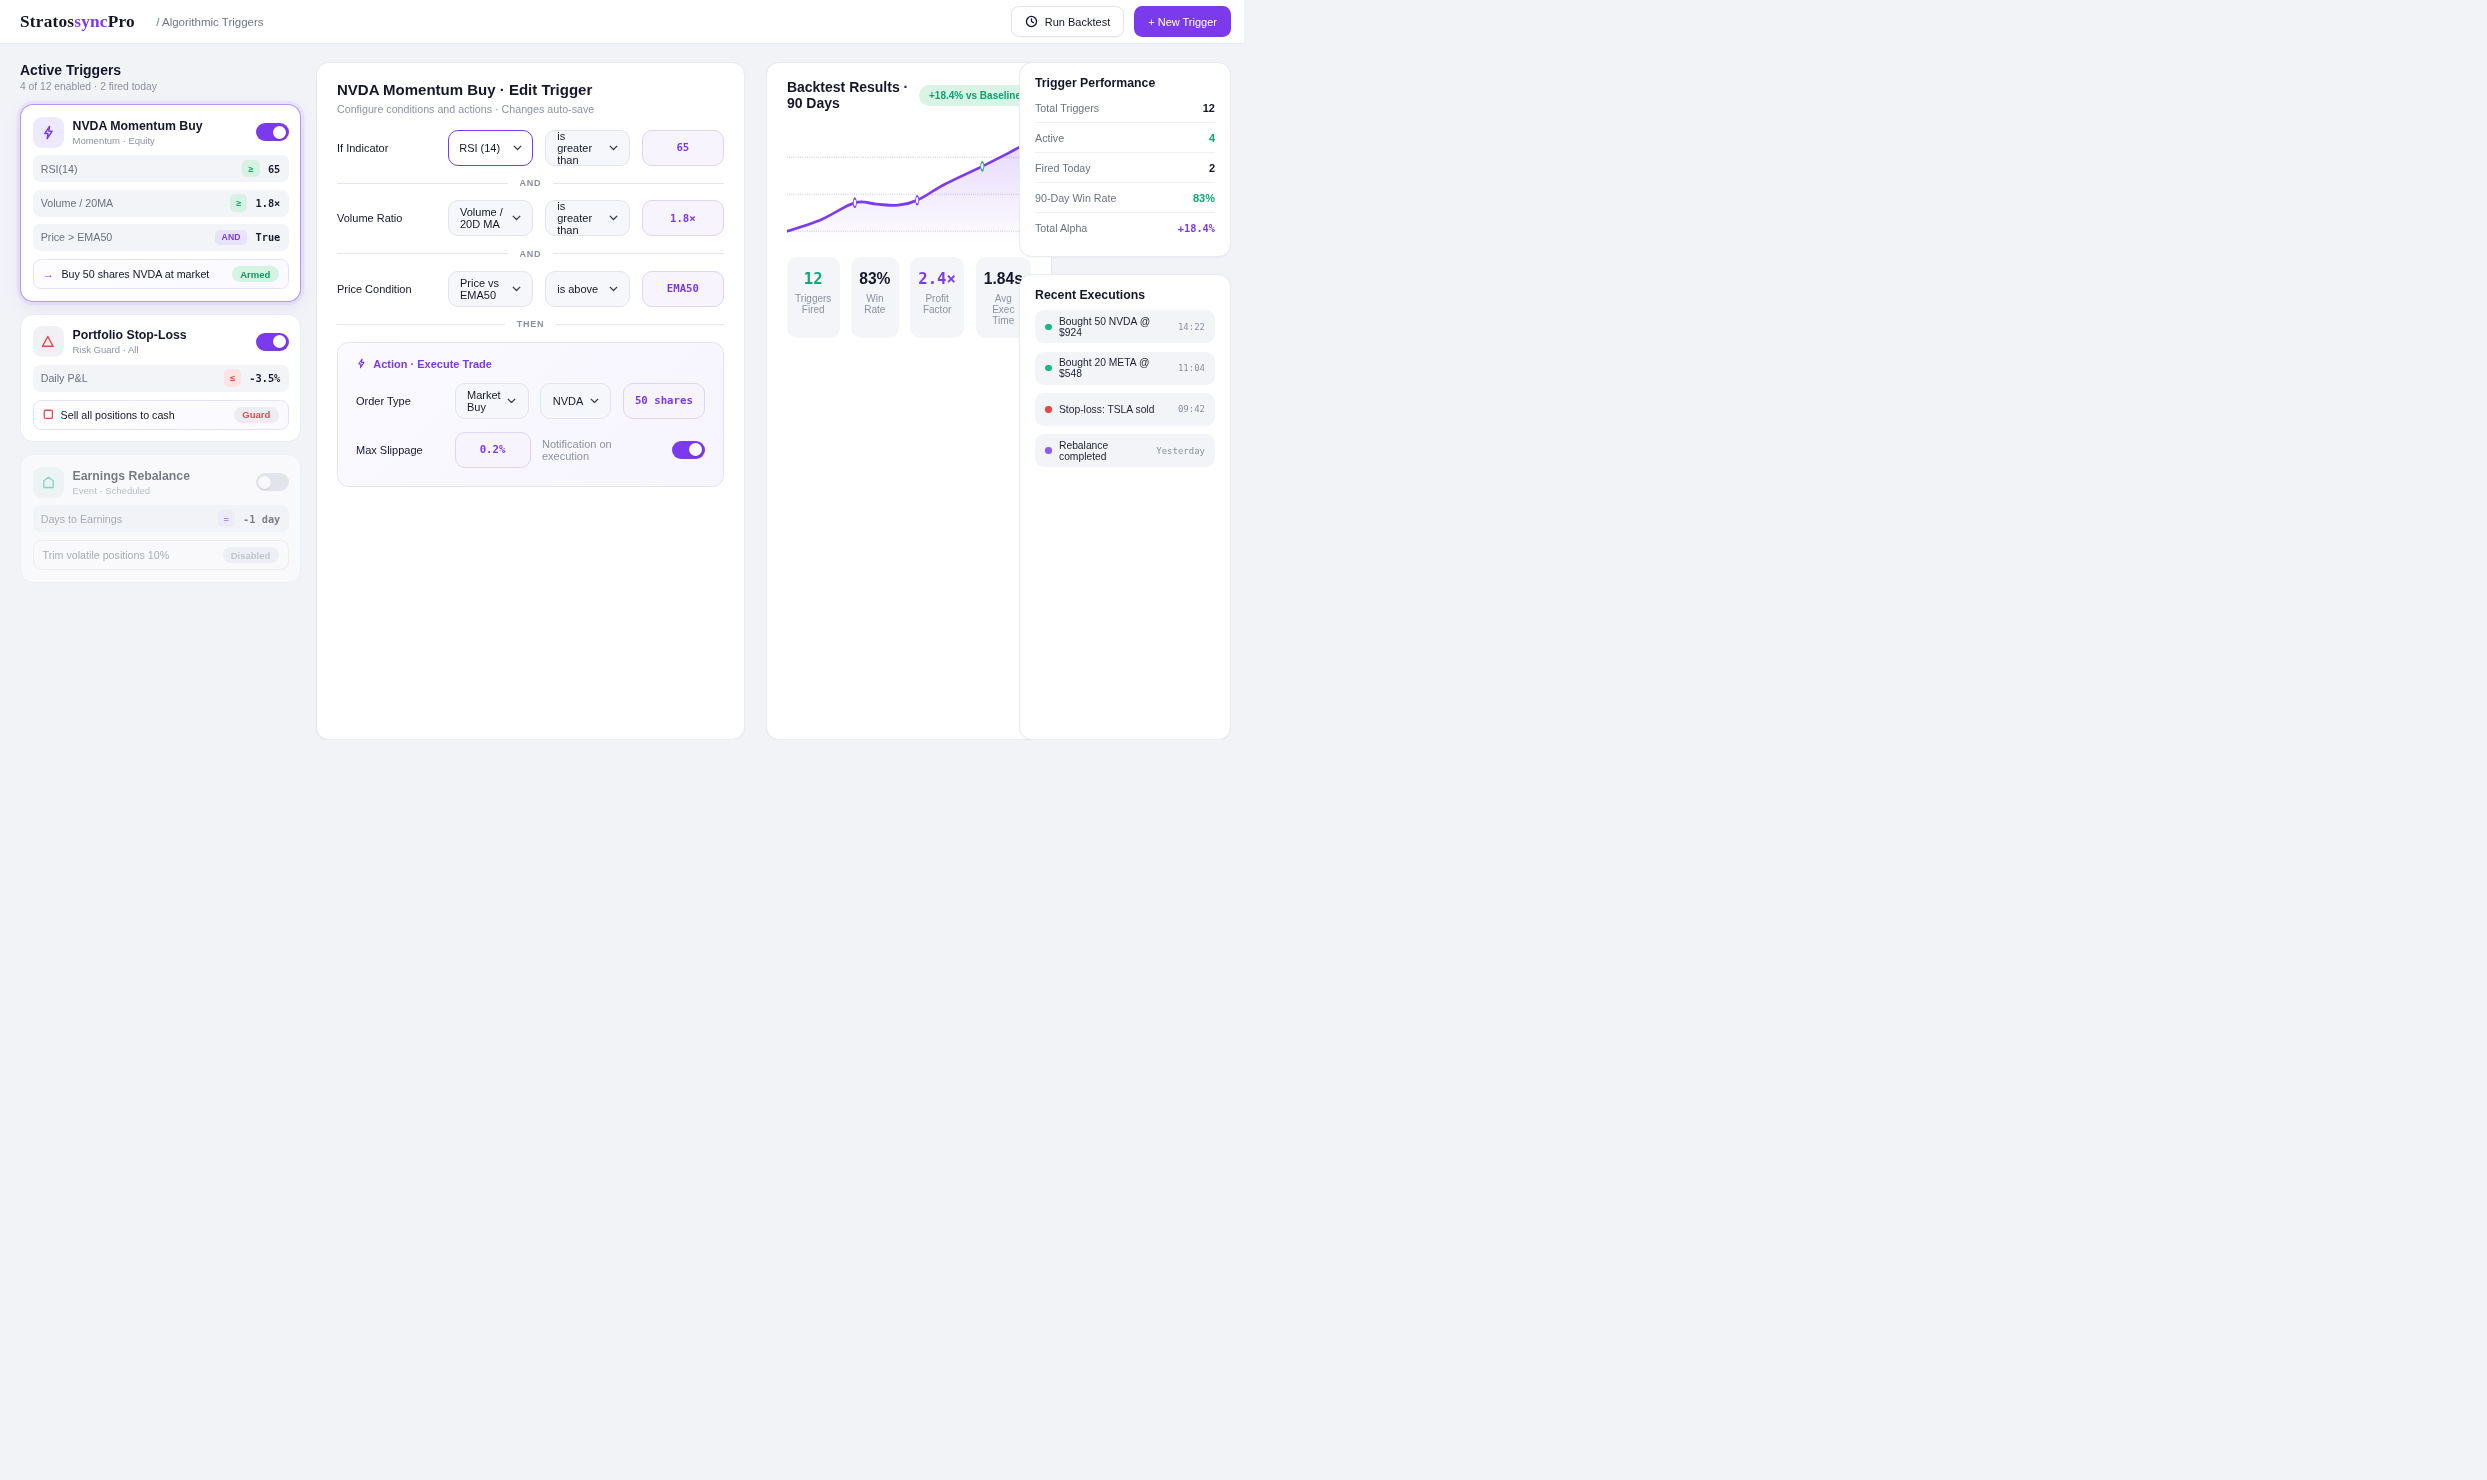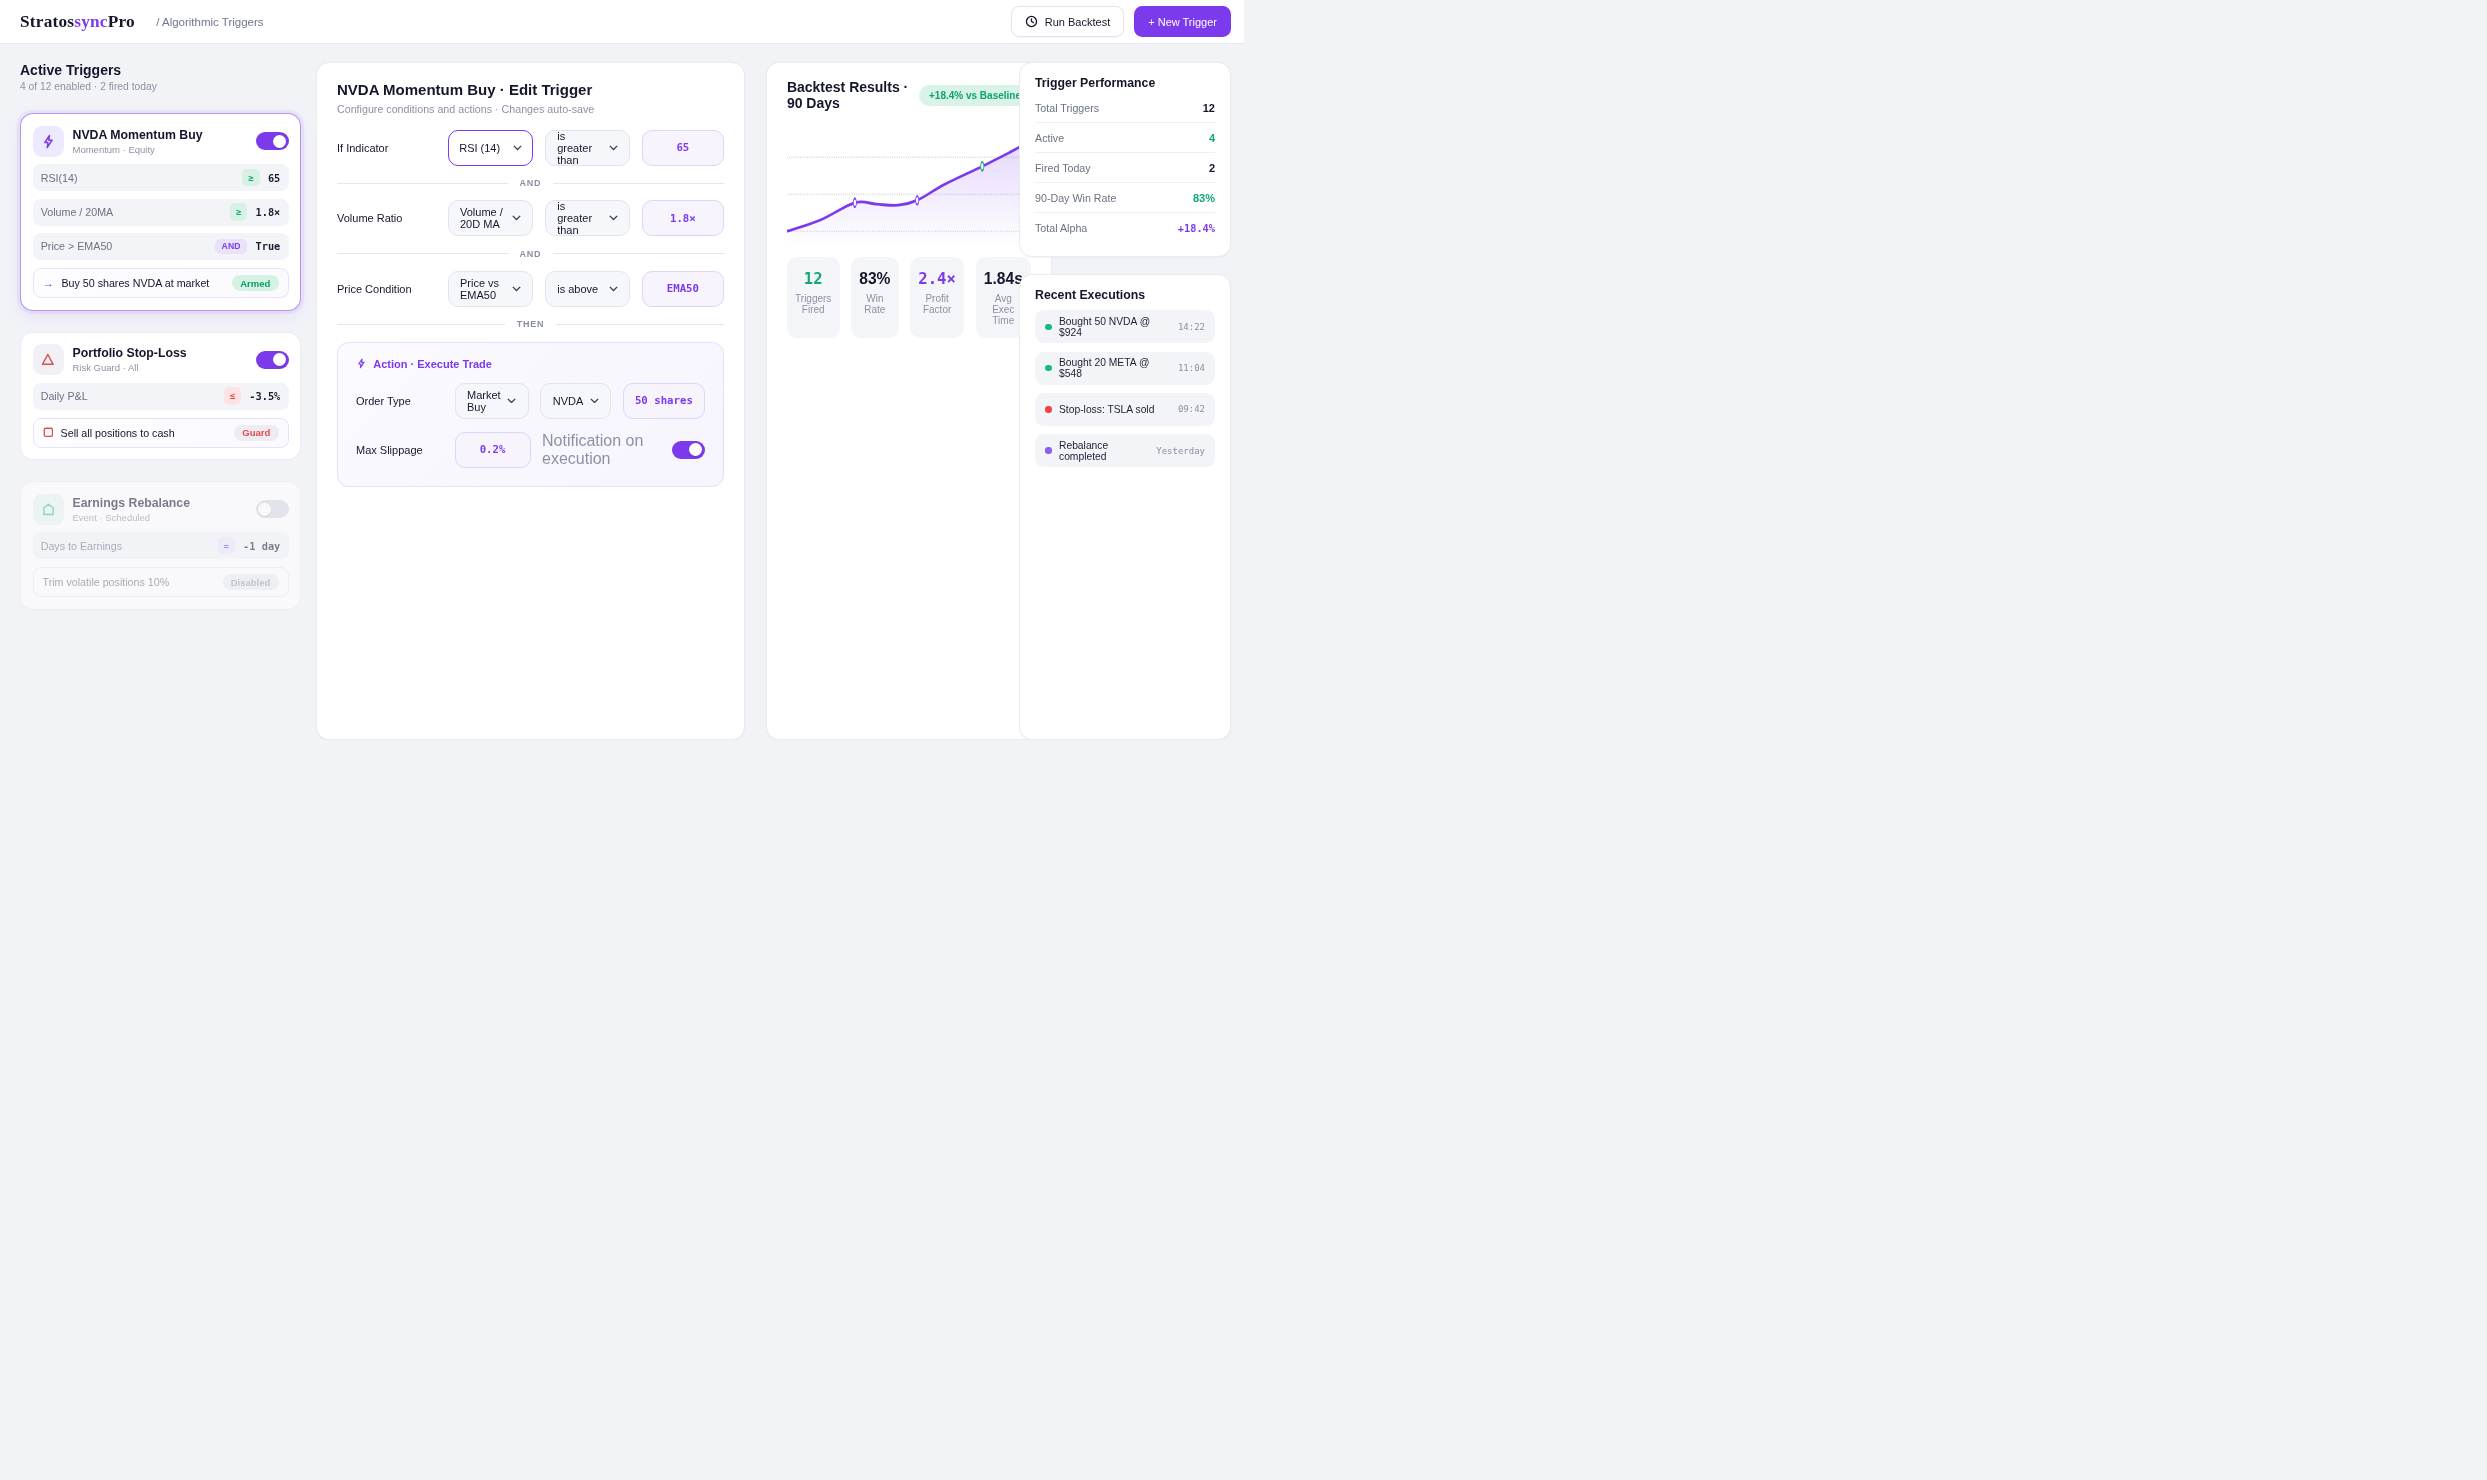--- a/index.html
+++ b/index.html
@@ -31,21 +31,21 @@
   .left{width:281px;flex:none}
   .center{flex:1;min-width:0;display:flex;gap:21px}
   .right{width:212px;flex:none;display:flex;flex-direction:column;gap:17px}
 
   .panel{background:var(--panel);border:0.8px solid #ebecf2;border-radius:13px;
          box-shadow:0 0.8px 1.6px rgba(20,22,42,.04)}
 
   
   .side-title{font-size:14px;font-weight:800}
   .side-sub{font-size:10.3px;color:var(--gray2);margin-top:3.3px}
-  .card{background:#fff;border:0.8px solid #ebecf2;border-radius:13px;padding:11.5px;margin-top:21px}
+  .card{background:#fff;border:0.8px solid #ebecf2;border-radius:13px;padding:11.5px;margin-top:12px}
   .card.selected{border:1.2px solid rgba(124,58,237,.55);
                  box-shadow:0 0 0 3.3px rgba(124,58,237,.07),0 6.6px 18px rgba(124,58,237,.08)}
   .card.dimmed{opacity:.55}
   .card-head{display:flex;align-items:center;gap:9px}
   .card-ico{width:31px;height:31px;border-radius:9px;display:flex;align-items:center;justify-content:center;flex:none}
   .ico-purple{background:var(--accent-soft)} .ico-gray{background:#f1f1f5} .ico-mint{background:#e6f6ef}
   .card-titles{flex:1;min-width:0}
   .card-title{font-size:12.3px;font-weight:800}
   .card-meta{font-size:9.5px;color:var(--gray2);margin-top:1.6px}
   .toggle{width:33px;height:18px;border-radius:822px;position:relative;flex:none;cursor:pointer}
@@ -86,21 +86,21 @@
   .chev{color:#3c3f52;flex:none;margin-left:6.6px}
   .valbox{height:36px;border:0.8px solid #ded5f8;background:#f7f4fe;border-radius:10px;display:flex;align-items:center;
           justify-content:center;font-family:"DejaVu Sans Mono",monospace;font-size:10.7px;font-weight:700;color:var(--accent)}
   .connector{display:flex;align-items:center;gap:11.5px;margin:12.3px 0;color:#8a8fa3;font-size:9px;font-weight:700;letter-spacing:.08em}
   .connector::before,.connector::after{content:"";flex:1;height:0.8px;background:#e5e6ee}
   .action-panel{margin-top:3.3px;border:0.8px solid #e6e0f6;border-radius:11.5px;padding:15px 18px 18px;
                 background:linear-gradient(135deg,#fbfaff,#f6f4fd)}
   .ap-title{display:flex;align-items:center;gap:6.6px;color:var(--accent);font-size:11px;font-weight:800;margin-bottom:13px}
   .frow.action{grid-template-columns:87px 1fr 1fr 82px}
   .sliprow{display:grid;grid-template-columns:87px 76px 1fr auto;gap:11.5px;align-items:center;margin-top:13px}
-  .slipnote{font-size:16px;color:var(--gray2)}
+  .slipnote{font-size:11px;color:var(--gray2)}
 
   
   .backtest{padding:16.4px 20px;flex:1;display:flex;flex-direction:column;min-height:0}
   .bt-head{display:flex;align-items:center}
   .bt-title{font-size:14px;font-weight:700;flex:1}
   .bt-badge{background:#d9f3e7;color:#0ea371;font-size:10px;font-weight:800;padding:5px 10px;border-radius:822px}
   .chart-wrap{margin-top:11.5px}
   .chart-wrap svg{display:block;width:100%;height:123px}
   .stats{display:grid;grid-template-columns:repeat(4,1fr);gap:11.5px;margin-top:11.5px}
   .stat{background:#f4f5f9;border-radius:10px;padding:12.3px 8.2px;text-align:center}

